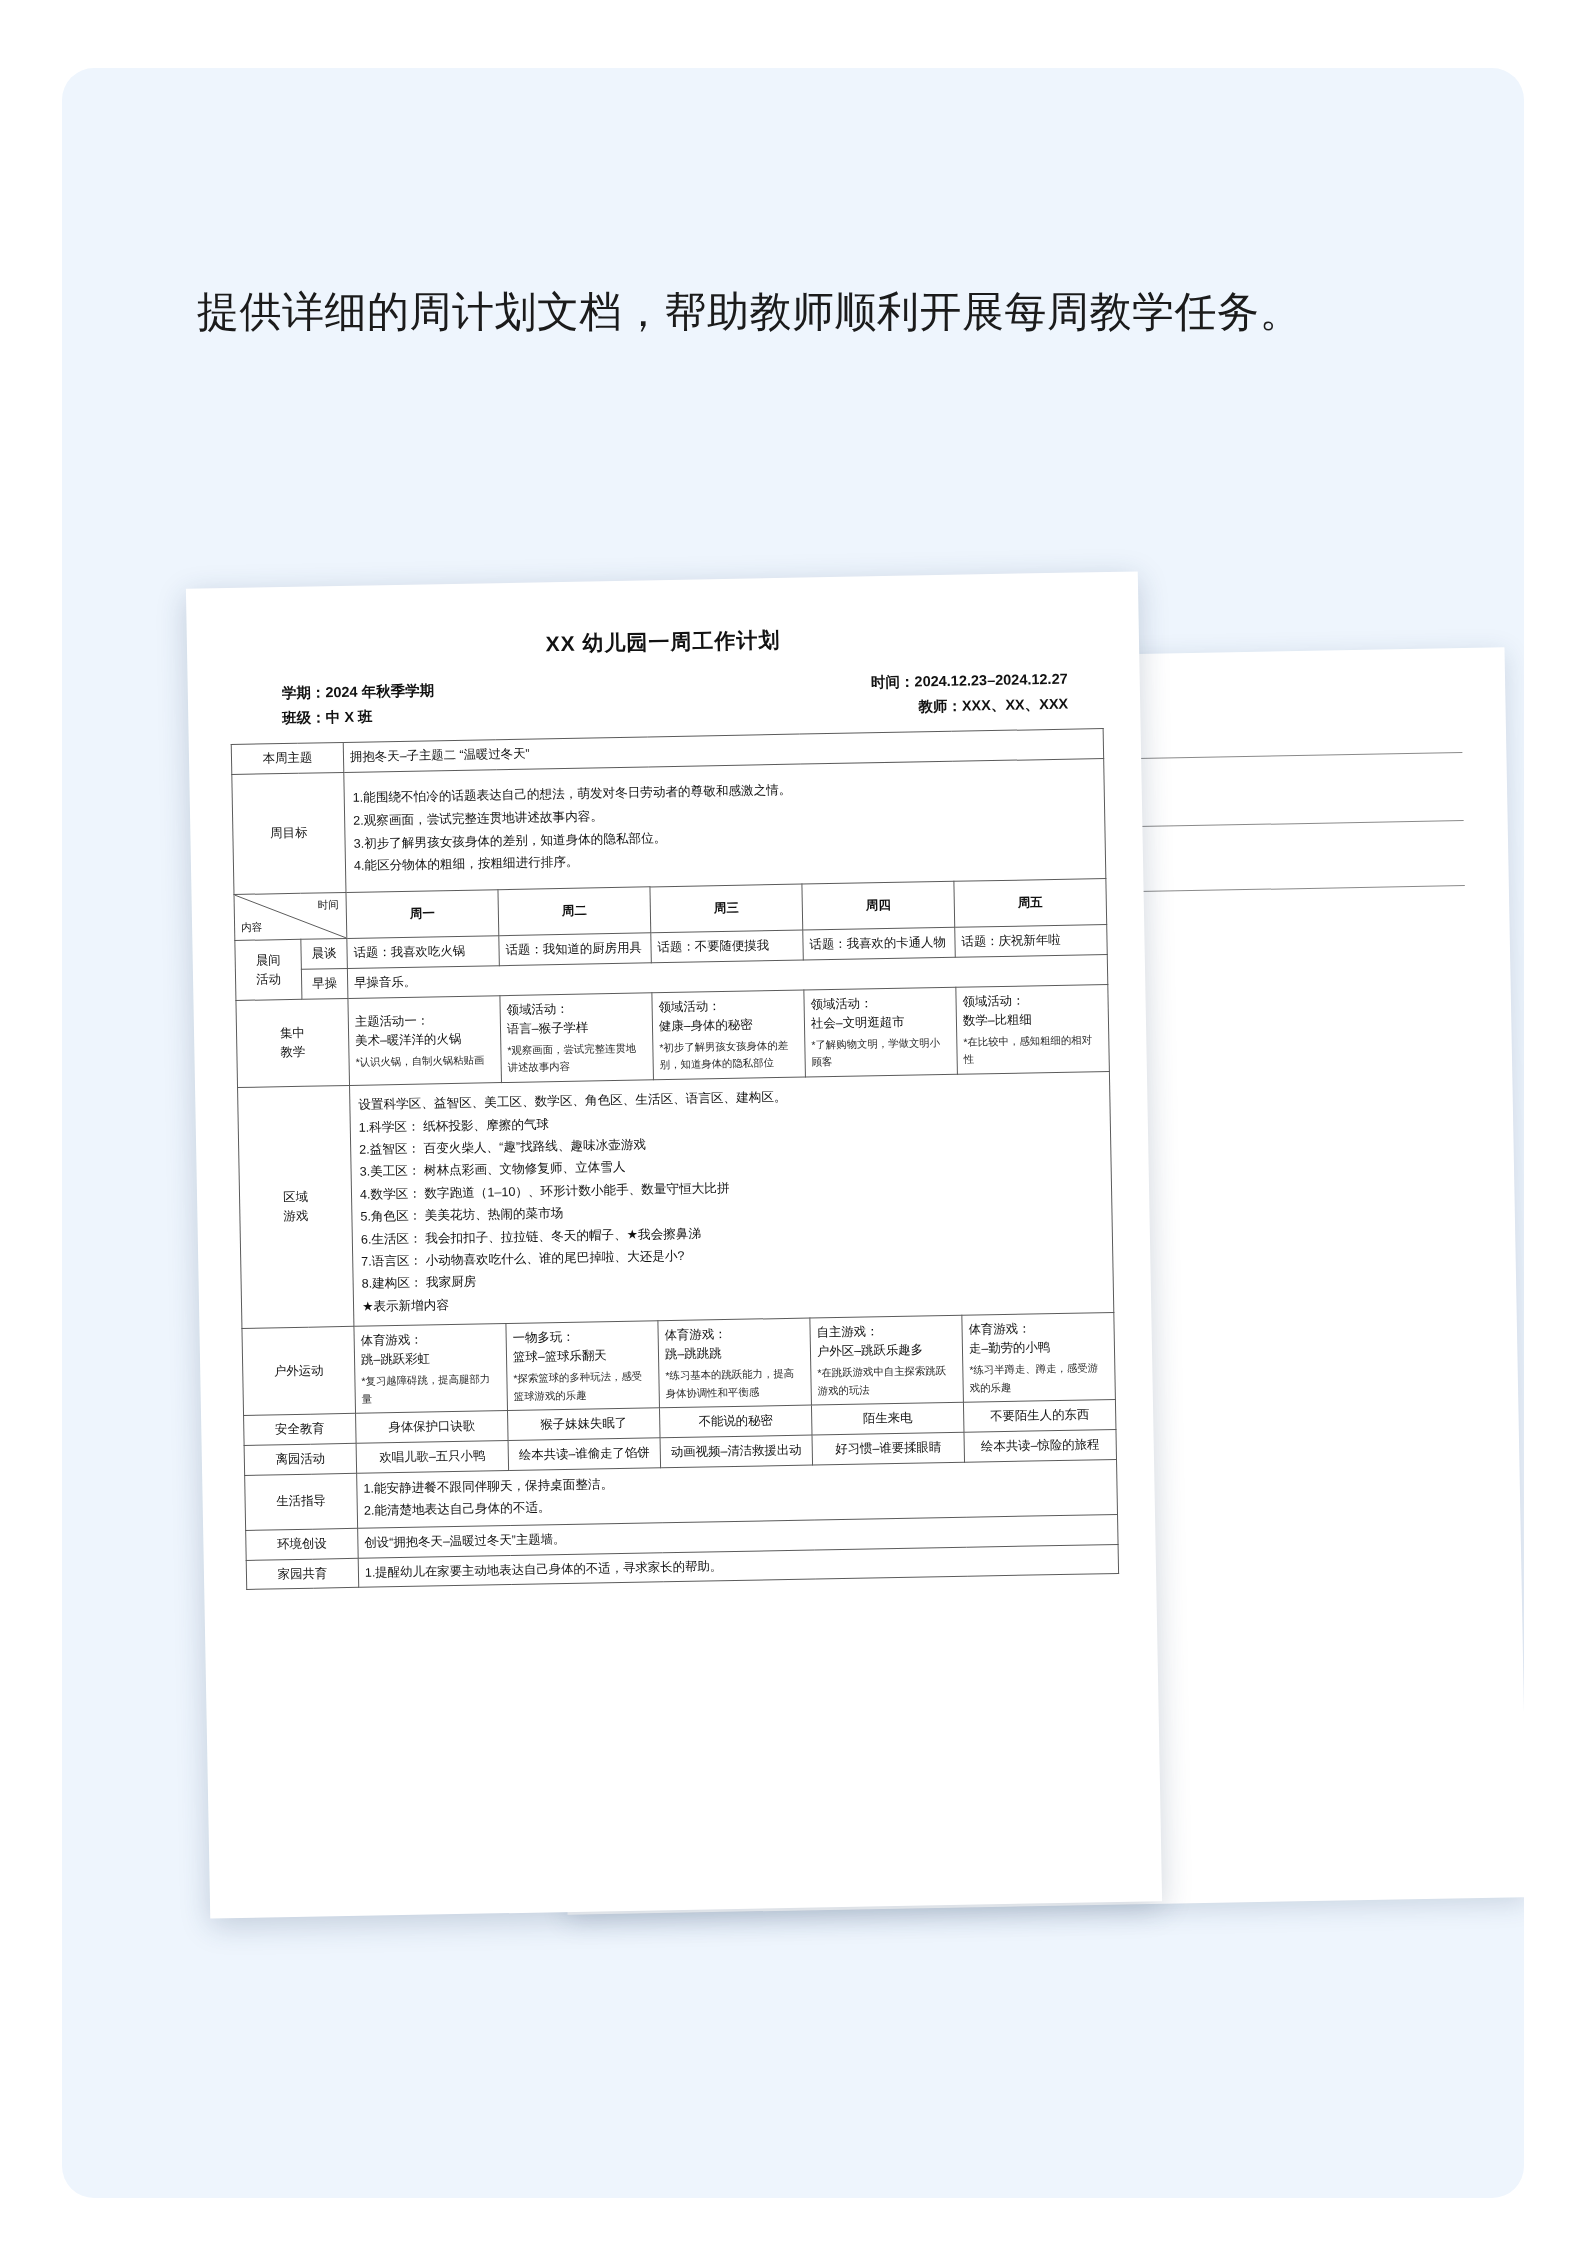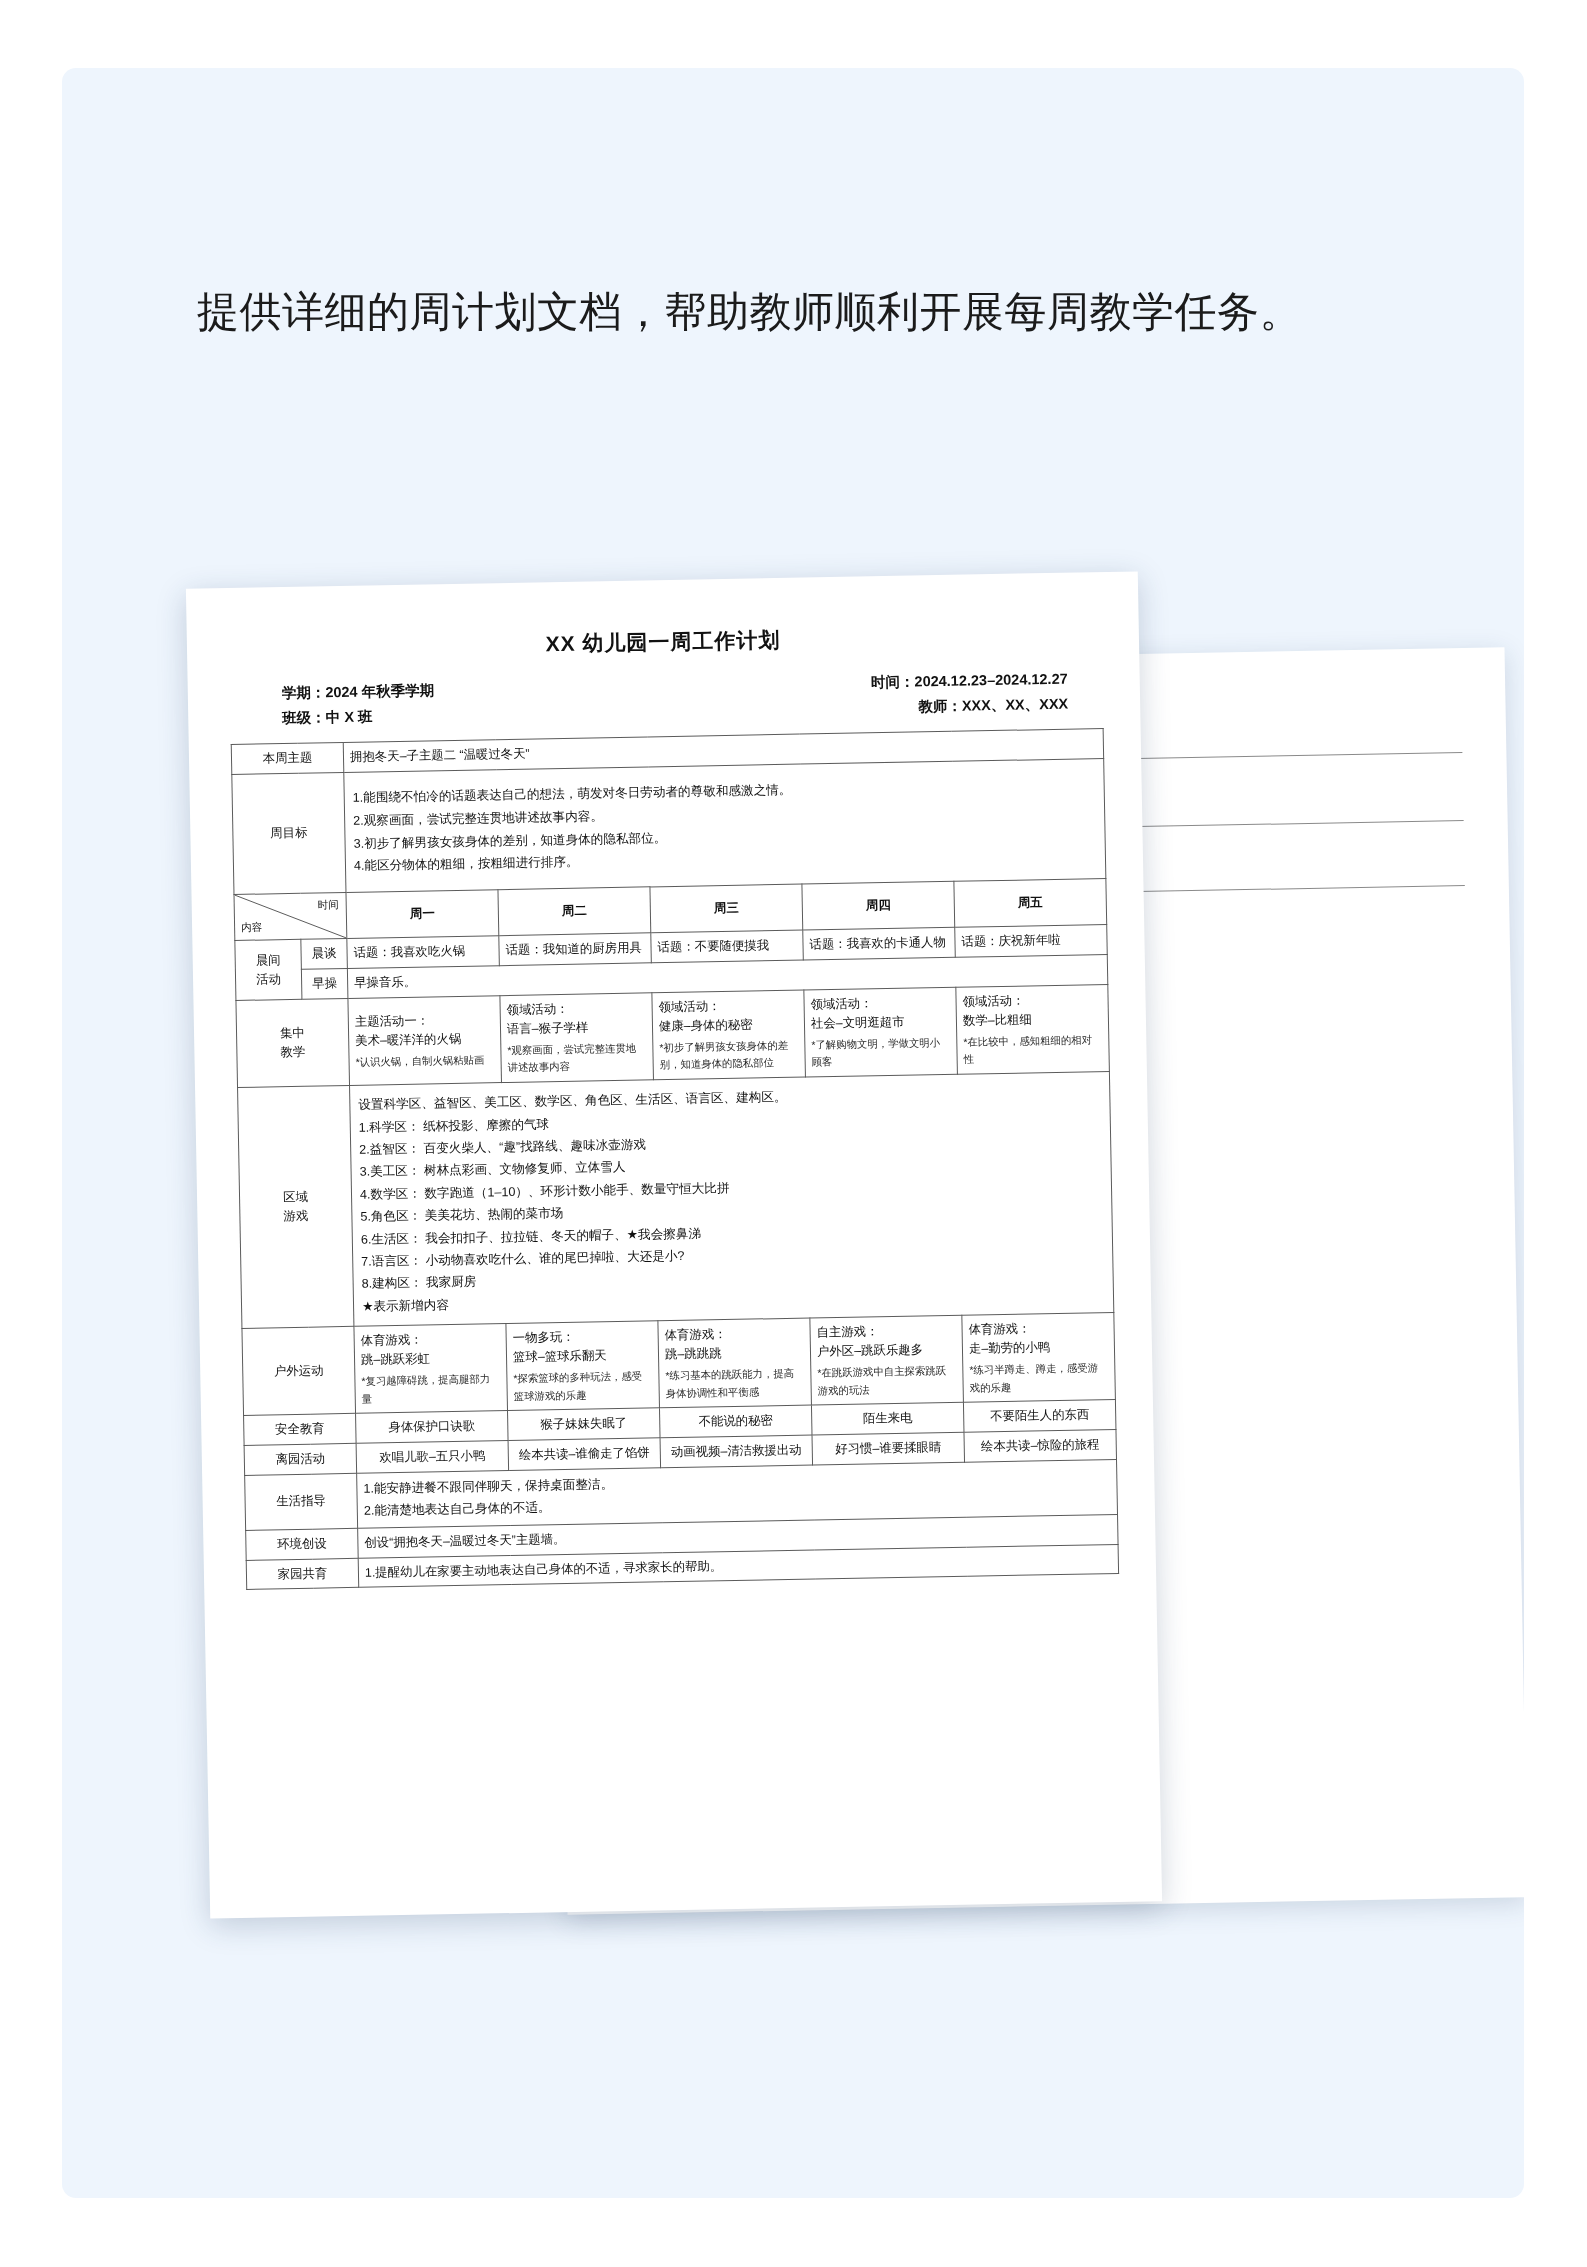--- a/index.html
+++ b/index.html
@@ -13,21 +13,21 @@
     position: relative;
   }
   
   #page-card {
     position: absolute;
     left: 62px;
     top: 68px;
     width: 1462px;
     height: 2130px;
     background: #eef5fd;
-    border-radius: 14px;
+    border-radius: 32px;
     overflow: hidden;
   }
   
   #headline {
     position: absolute;
     left: 135px;
     top: 212px;
     width: 1270px;
     font-size: 42px;
     line-height: 1.52;

